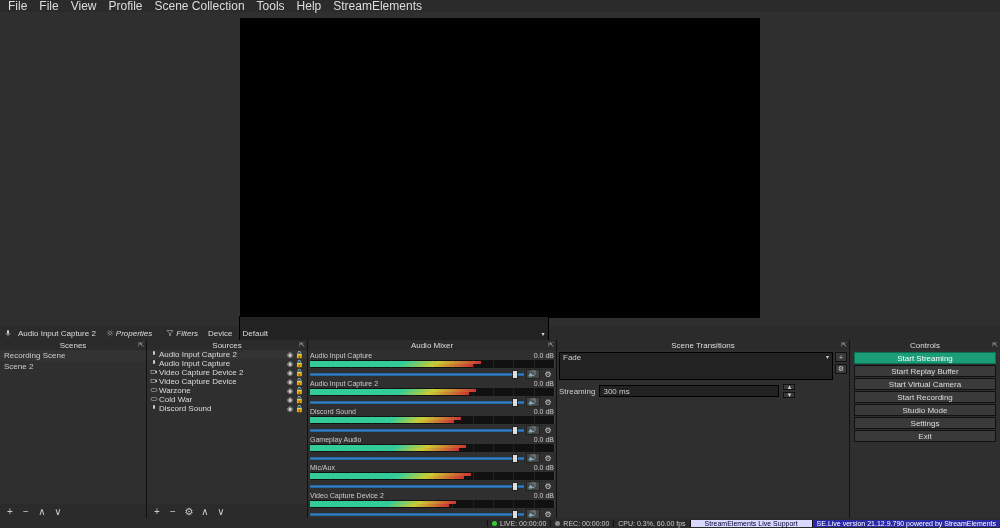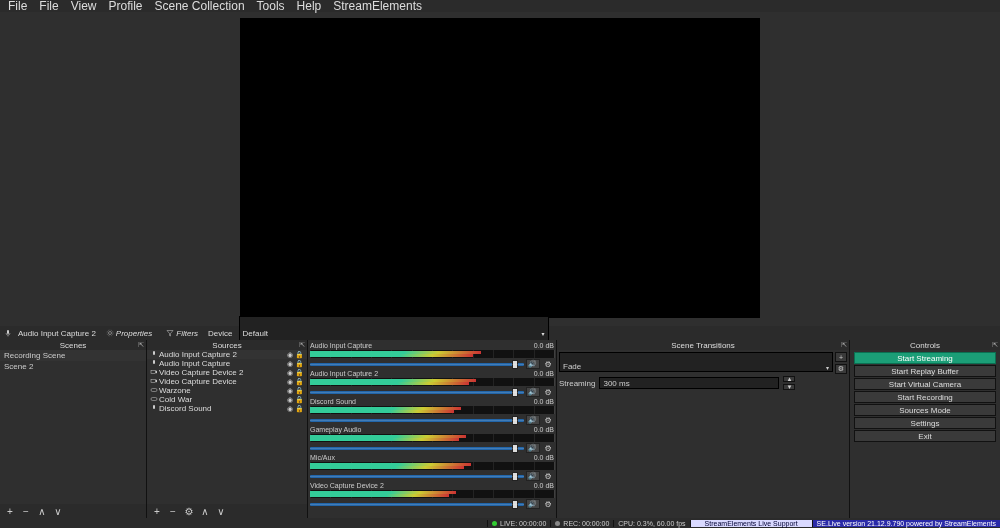--- a/index.html
+++ b/index.html
@@ -34,21 +34,21 @@
 .meter-fill2 { position:absolute; left:0; top:4px; height:3px; background:linear-gradient(to right,#3c9,#3c9 55%,#cc3 75%,#c33); }
 .meter-ticks { position:absolute; left:0; right:0; top:0; bottom:0; }
 .tick { position:absolute; top:0; bottom:0; width:1px; background:rgba(255,255,255,0.08); }
 .mixer-ctrls { display:flex; align-items:center; height:10px; gap:2px; }
 .slider-track { flex:1; height:3px; background:linear-gradient(to right,#26a,#26a); border-radius:1px; position:relative; cursor:pointer; }
 .slider-track::after { content:""; position:absolute; left:0; top:1px; right:0; height:1px; background:rgba(255,255,255,0.15); }
 .knob { position:absolute; right:6px; top:-3px; width:6px; height:9px; background:#ddd; border:1px solid #222; cursor:pointer; }
 .mute-btn { width:14px; height:10px; background:#444; color:#fff; border:1px solid #222; font-size:7px; display:flex; align-items:center; justify-content:center; cursor:pointer; }
 .gear-btn { width:12px; text-align:center; font-size:8px; color:#ccc; cursor:pointer; }
 .trans-body { padding:2px; font-size:8px; }
-.trans-dd { height:20px; background:#222; border:1px solid #000; display:flex; align-items:flex-end; justify-content:space-between; padding:0 3px; margin-bottom:2px; cursor:pointer; }
+.trans-dd { height:28px; background:#222; border:1px solid #000; display:flex; align-items:flex-start; justify-content:space-between; padding:0 3px; margin-bottom:2px; cursor:pointer; }
 .trans-side { display:flex; flex-direction:column; gap:2px; }
 .side-btn { width:12px; height:10px; background:#3a3a3a; border:1px solid #111; font-size:7px; display:flex; align-items:center; justify-content:center; cursor:pointer; }
 .dur-row { display:flex; align-items:center; gap:4px; margin-top:2px; }
 .dur-input { height:12px; background:#222; border:1px solid #000; color:#ccc; width:180px; padding:0 3px; font-size:8px; display:flex; align-items:center; }
 .ctrl-body { padding:2px 4px; display:flex; flex-direction:column; gap:1px; }
 .ctrl-btn { height:12px; background:#3a3a3a; border:1px solid #111; color:#ddd; font-size:8px; display:flex; align-items:center; justify-content:center; cursor:pointer; }
 .ctrl-btn.primary { background:#1b9e77; color:#fff; border:1px solid #0c6f52; }
 .statusbar { position:absolute; left:0; right:0; bottom:0; height:10px; background:#2b2b2b; display:flex; align-items:center; font-size:7px; color:#ccc; }
 .statusbar .sb-right { margin-left:auto; display:flex; gap:0; }
 .sb-item { padding:0 4px; border-left:1px solid #111; display:flex; align-items:center; gap:3px; }
@@ -193,20 +193,24 @@
     <div class="panel-toolbar">
       <span class="tb-icon">+</span>
       <span class="tb-icon">−</span>
       <span class="tb-icon">⚙</span>
       <span class="tb-icon">∧</span>
       <span class="tb-icon">∨</span>
     </div>
   </div>
 
   <div class="panel" style="width:249px">
+    <div class="panel-title">
+      <span>Audio Mixer</span>
+      <span class="pop">⇱</span>
+    </div>
     <div class="panel-body mixer-body" id="mixer-body">
         <div class="mixer-row">
           <div class="mixer-header">
             <span>Audio Input Capture</span>
             <span>0.0 dB</span>
           </div>
           <div class="mixer-meter">
             <div class="meter-ticks">
               <span class="tick" style="left:0%"></span>
               <span class="tick" style="left:8.333333333333332%"></span>
@@ -428,21 +432,21 @@
   <div class="panel" style="width:150px;border-right:none">
     <div class="panel-title">
       <span>Controls</span>
       <span class="pop">⇱</span>
     </div>
     <div class="panel-body ctrl-body" id="controls-body">
         <div class="ctrl-btn primary">Start Streaming</div>
         <div class="ctrl-btn">Start Replay Buffer</div>
         <div class="ctrl-btn">Start Virtual Camera</div>
         <div class="ctrl-btn">Start Recording</div>
-        <div class="ctrl-btn">Sources Mode</div>
+        <div class="ctrl-btn">Studio Mode</div>
         <div class="ctrl-btn">Settings</div>
         <div class="ctrl-btn">Exit</div>
       </div>
   </div>
 
 </div>
 
 <div class="statusbar">
   <div class="sb-right">
     <div class="sb-item">

